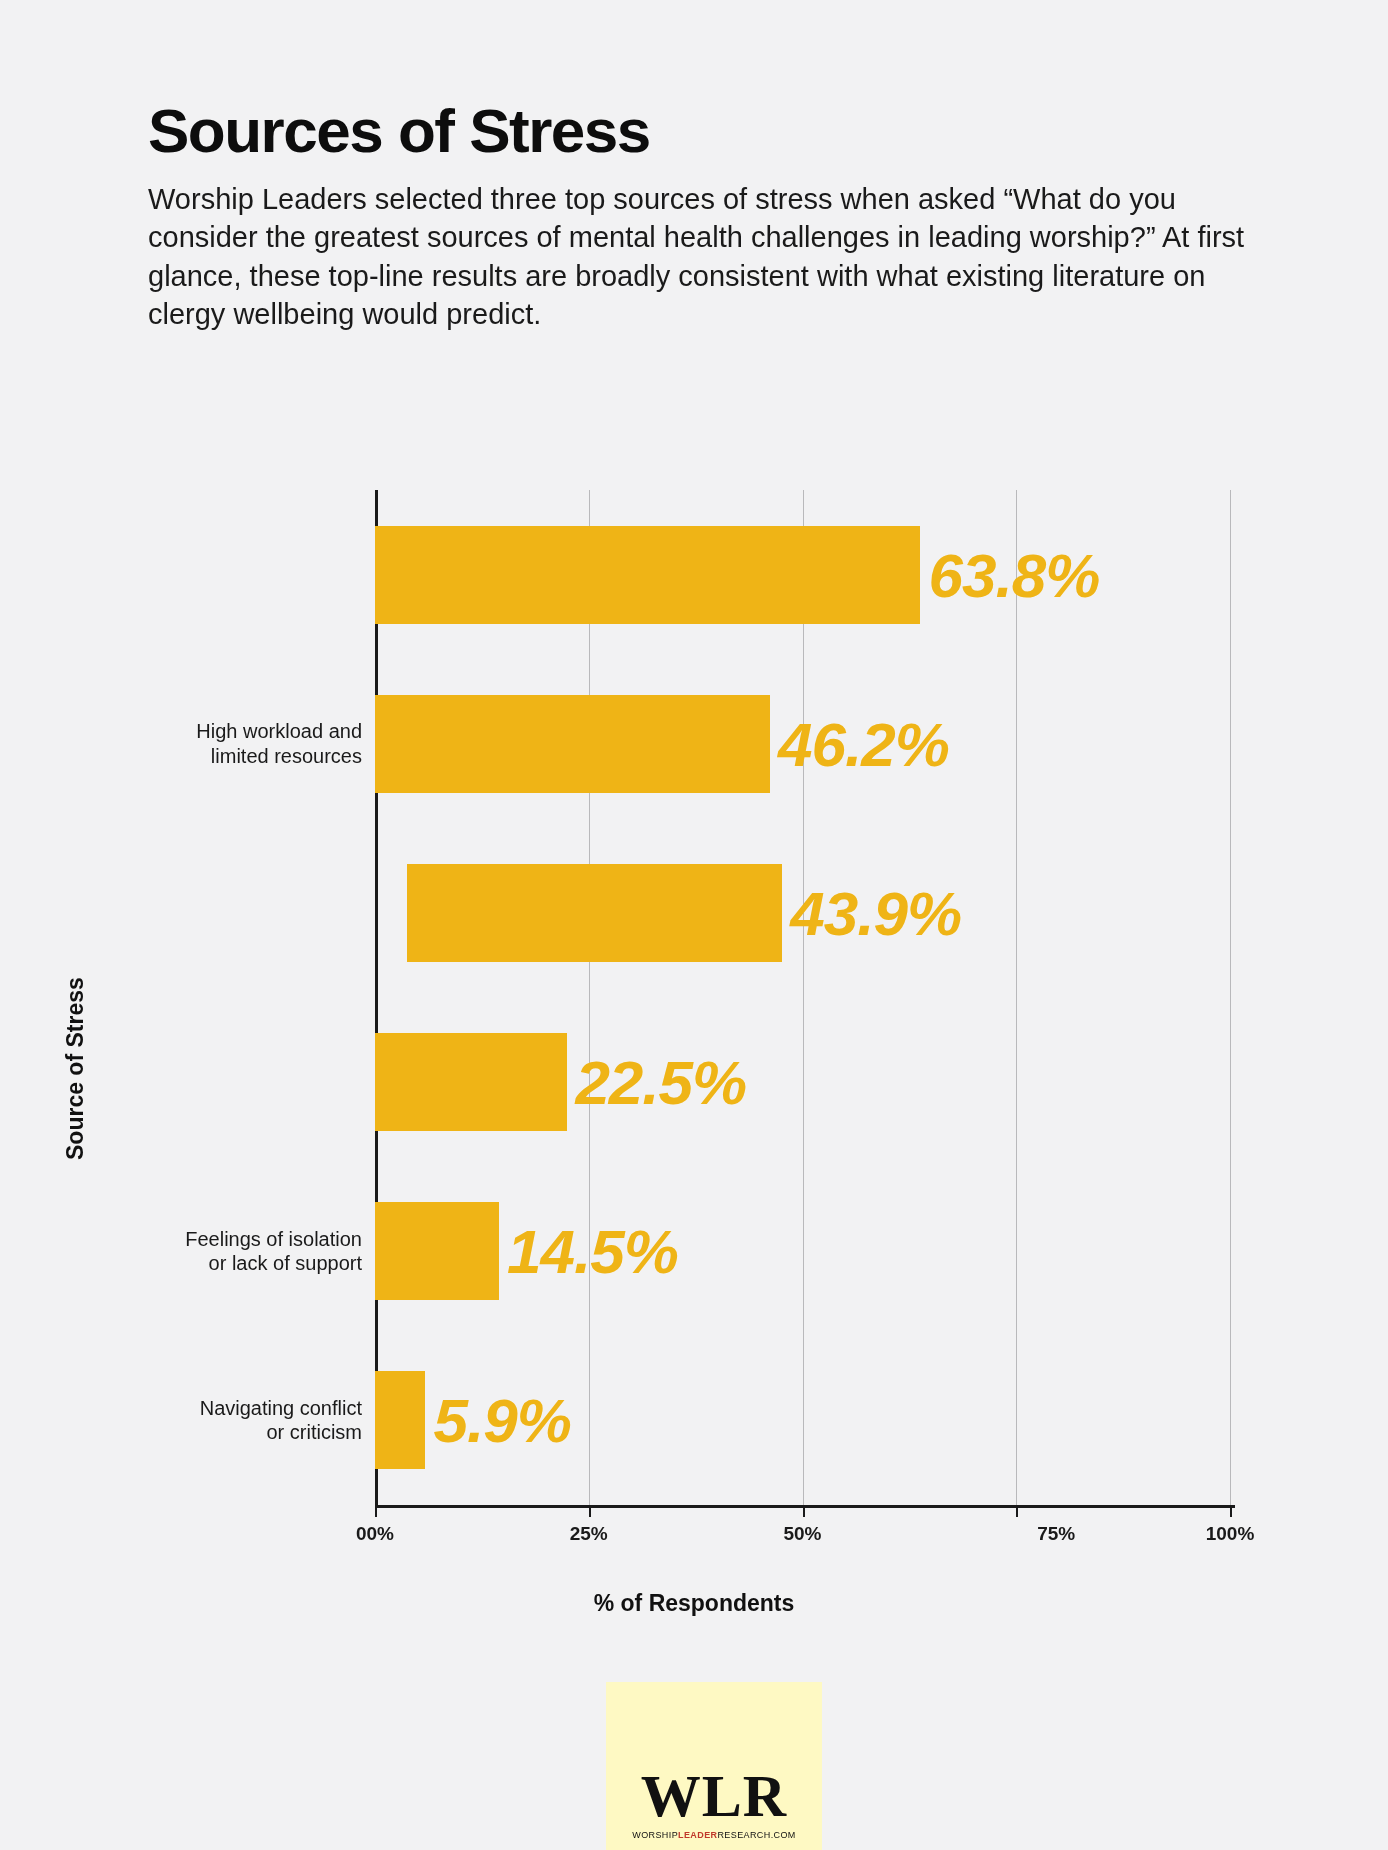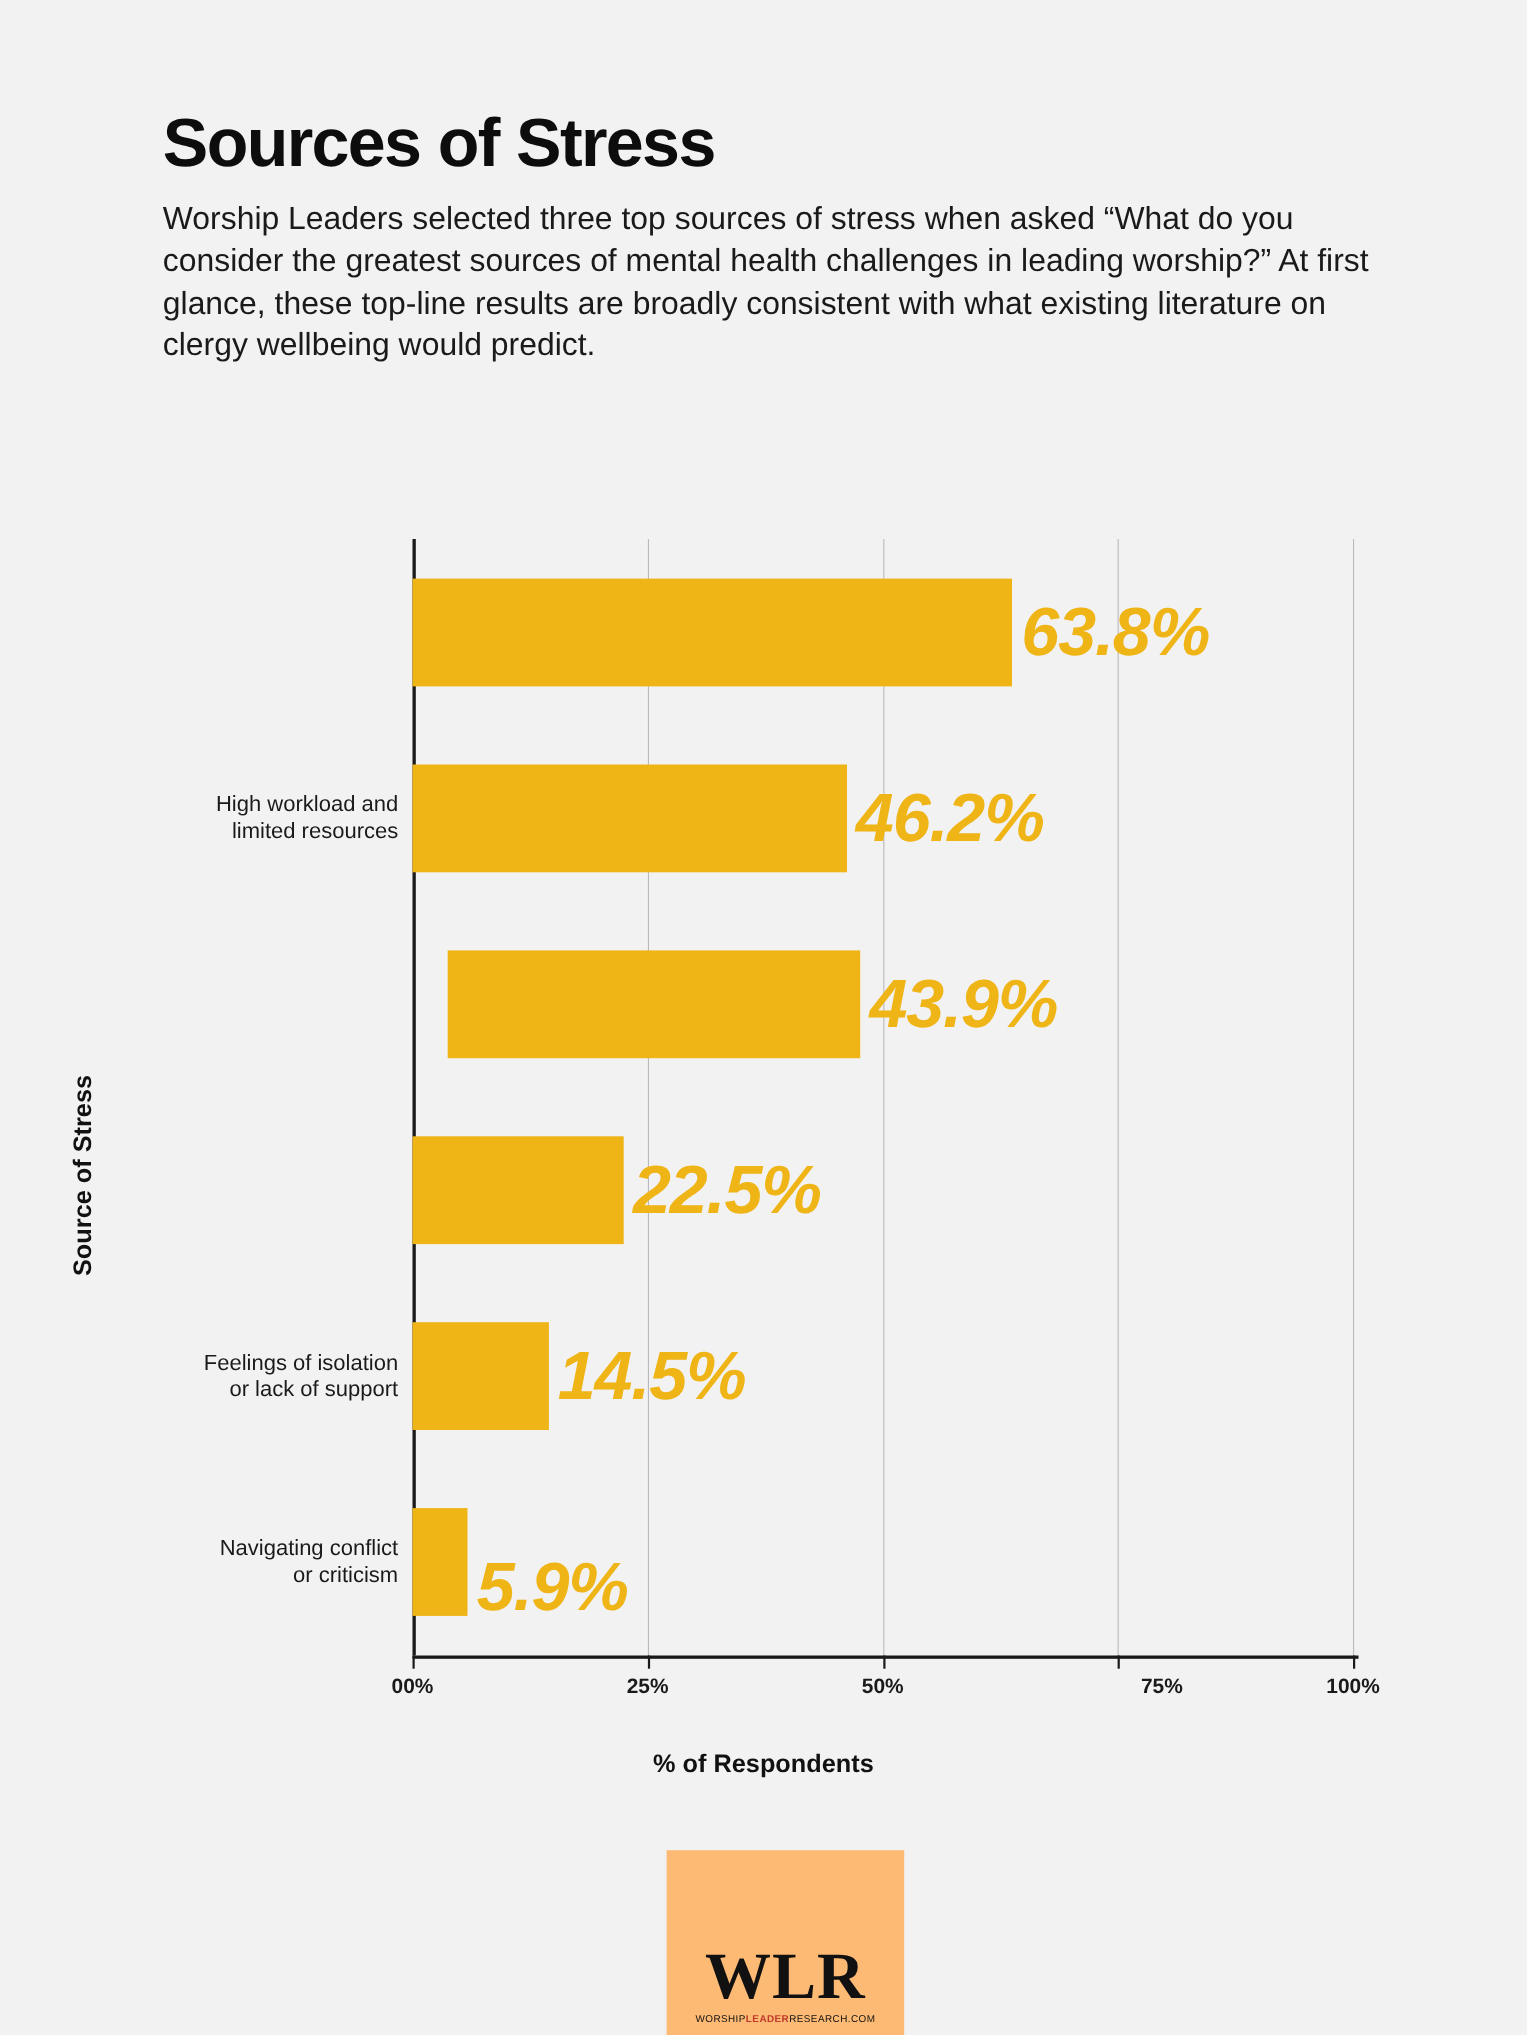--- a/index.html
+++ b/index.html
@@ -159,21 +159,21 @@
     color: #111;
   }
 
   
   .logo-card {
     position: absolute;
     left: 606px;
     top: 1682px;
     width: 216px;
     height: 168px;
-    background: #fdba74;
+    background: #fef9c3;
     display: flex;
     flex-direction: column;
     align-items: center;
     justify-content: flex-end;
     padding-bottom: 10px;
     box-sizing: border-box;
   }
   .logo-mark {
     font-family: "Liberation Serif", serif;
     font-size: 60px;
@@ -237,21 +237,21 @@
         <div class="bar-row" style="top: 563.083px; left: 375px; width: 855px;">
           <div class="bar" style="width: 192.375px; background: rgb(239, 180, 22);"></div>
           <div class="bar-value" style="left: 192.375px; color: rgb(239, 180, 22); text-align: right;">22.5%</div>
         </div>
         <div class="bar-row" style="top: 732.25px; left: 375px; width: 855px;">
           <div class="bar" style="width: 123.975px; background: rgb(239, 180, 22);"></div>
           <div class="bar-value" style="left: 123.975px; color: rgb(239, 180, 22);">14.5%</div>
         </div>
         <div class="bar-row" style="top: 901.417px; left: 375px; width: 855px;">
           <div class="bar" style="width: 50.445px; background: rgb(239, 180, 22);"></div>
-          <div class="bar-value" style="left: 50.445px; color: rgb(239, 180, 22); margin-top: 23px;">5.9%</div>
+          <div class="bar-value" style="left: 50.445px; color: rgb(239, 180, 22);">5.9%</div>
         </div>
       </div>
     <div id="cats"></div>
   </div>
 
   <div class="y-axis-title">Source of Stress</div>
   <div class="x-axis-title">% of Respondents</div>
 
   <div class="logo-card">
     <div class="logo-mark">WLR</div>

